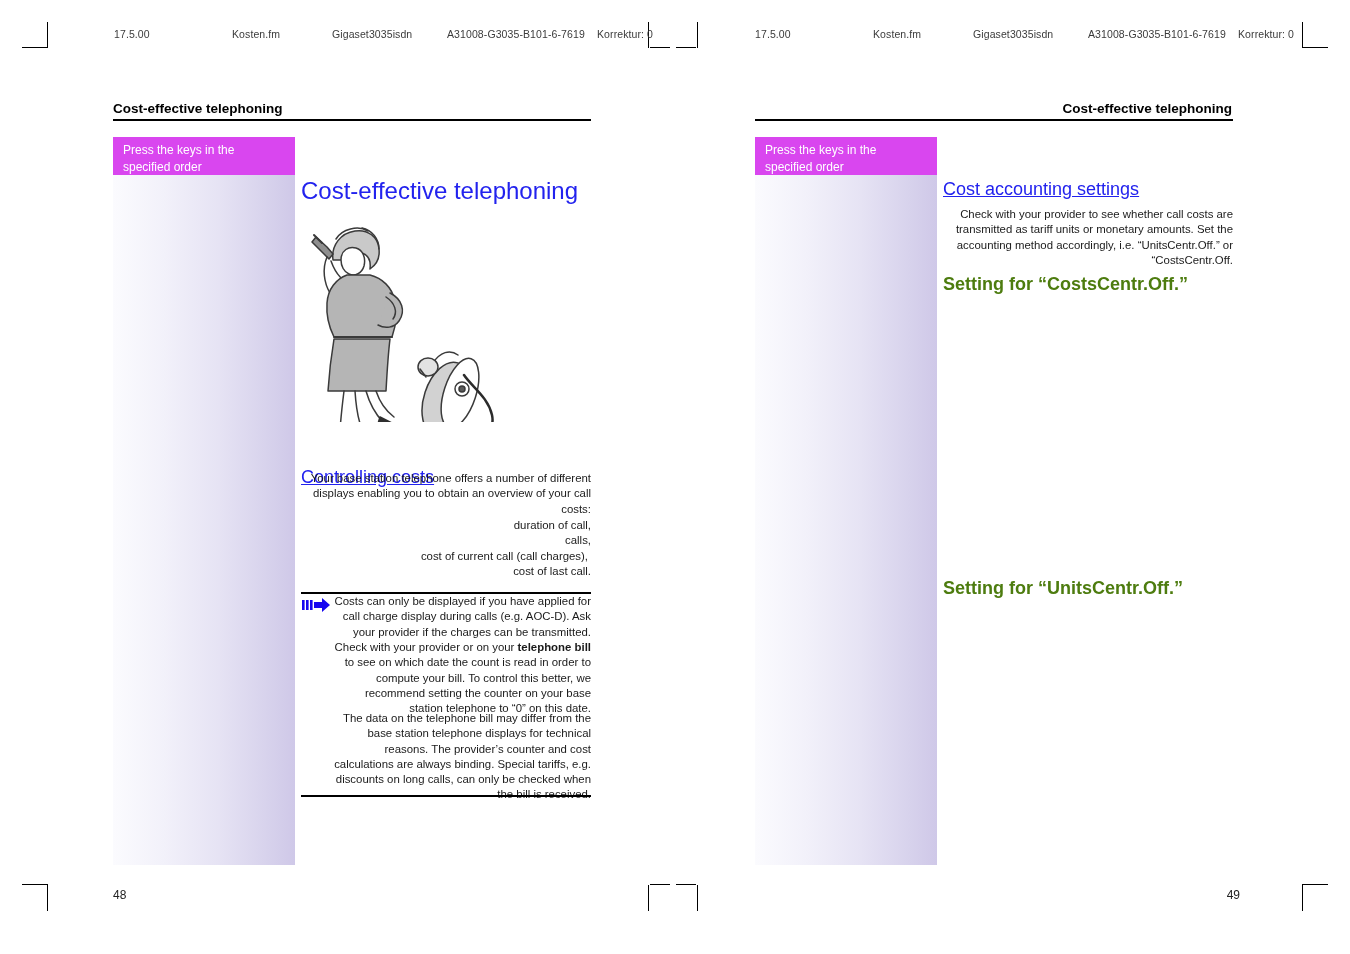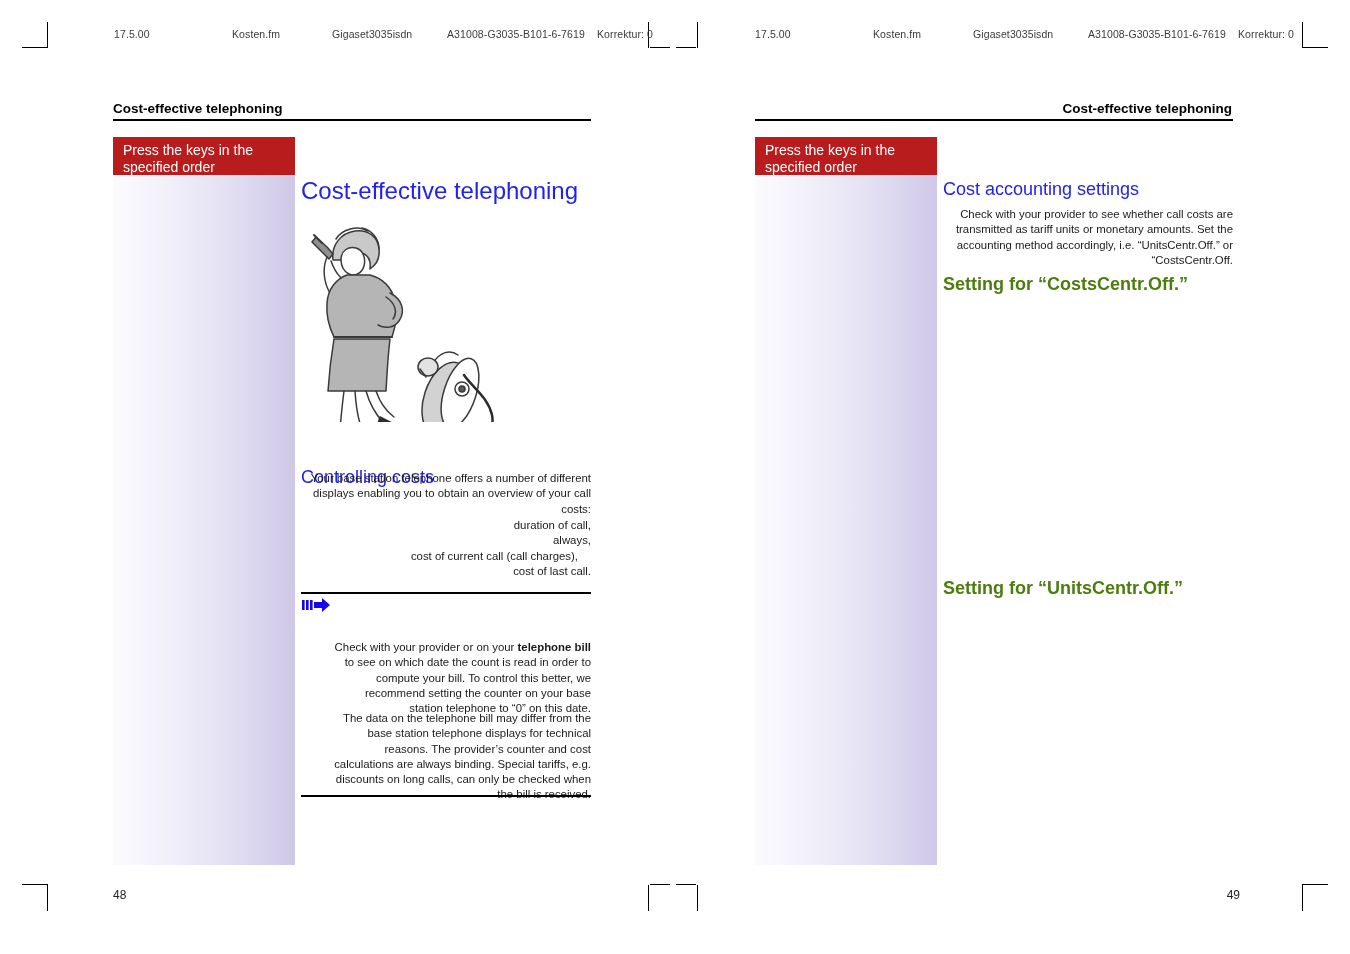--- a/index.html
+++ b/index.html
@@ -51,23 +51,23 @@
   }
   .head-rule {
     position: absolute;
     height: 2px;
     background: #000;
   }
 
   
   .marg-label {
     position: absolute;
-    background: #b91c1c;
+    background: #d946ef;
     color: #ffffff;
-    font-size: 14px;
+    font-size: 12px;
     line-height: 17px;
     padding: 5px 0 10px 10px;
   }
   
   .marg-grad {
     position: absolute;
     background: linear-gradient(to right, #fbfbfe 0%, #f2f1fa 28%, #e6e3f4 58%, #d7d2ec 85%, #cfc8e8 100%);
   }
 
   
@@ -75,20 +75,21 @@
     position: absolute;
     font-size: 24px;
     color: #2222ee;
     white-space: nowrap;
   }
   .h2 {
     position: absolute;
     font-size: 18px;
     color: #2222ee;
     white-space: nowrap;
+    text-decoration: underline;
   }
   .h3 {
     position: absolute;
     font-size: 18px;
     font-weight: bold;
     color: #4d7c0f;
     white-space: nowrap;
   }
   .body {
     position: absolute;
@@ -207,33 +208,34 @@
           <path d="M136 214 C140 226 152 232 166 232 C186 232 202 226 212 216" stroke-width="2.5" stroke="#2b2b2b"></path>
         </g>
       </svg>
     </div>
 
     <div class="h2" style="left:301px; top:440px;">Controlling costs</div>
 
     <div class="body" style="left:301px; top:444px; width:290px;">Your base station telephone offers a number of different displays enabling you to obtain an overview of your call costs:</div>
 
     <div class="body ind" style="left:301px; top:491px; width:290px;">duration of call,</div>
-    <div class="body ind" style="left:301px; top:506px; width:290px;">always,</div>
-    <div class="body ind" style="left:288px; top:522px; width:290px;">cost of current call (call charges),</div>
+    <div class="body ind" style="left:301px; top:506px; width:290px;">calls,</div>
+    <div class="body ind" style="left:298px; top:522px; width:290px;">cost of current call (call charges),</div>
     <div class="body ind" style="left:301px; top:537px; width:290px;">cost of last call.</div>
 
     <div class="note-rule" style="left:301px; top:565px; width:290px;"></div>
     <div class="note-arrow" style="left:302px; top:570px;">
       <svg width="28" height="16" viewBox="0 0 28 16">
         <rect x="0" y="3" width="2.6" height="10" fill="#1605f0"></rect>
         <rect x="4" y="3" width="2.6" height="10" fill="#1605f0"></rect>
         <rect x="8" y="3" width="2.6" height="10" fill="#1605f0"></rect>
         <path d="M12 5 L20 5 L20 1 L28 8 L20 15 L20 11 L12 11 Z" fill="#1605f0"></path>
       </svg>
     </div>
+    <div class="body" style="left:332px; top:567px; width:259px;">Costs can only be displayed if you have applied for call charge display during calls (e.g. AOC-D). Ask your provider if the charges can be transmitted.</div>
     <div class="body" style="left:332px; top:613px; width:259px;"><span>Check with your provider or on your </span><b>telephone bill</b><span> to see on which date the count is read in order to compute your bill. To control this better, we recommend setting the counter on your base station telephone to “0” on this date.</span></div>
     <div class="body" style="left:332px; top:684px; width:259px;">The data on the telephone bill may differ from the base station telephone displays for technical reasons. The provider’s counter and cost calculations are always binding. Special tariffs, e.g. discounts on long calls, can only be checked when the bill is received.</div>
     <div class="note-rule" style="left:301px; top:768px; width:290px;"></div>
 
     <div class="pagenum" style="left:113px; top:861px;">48</div>
   </div>
 
   <div class="page page-right">
 
     <div class="chapter-head" style="right:118px; top:74px;">Cost-effective telephoning</div>

